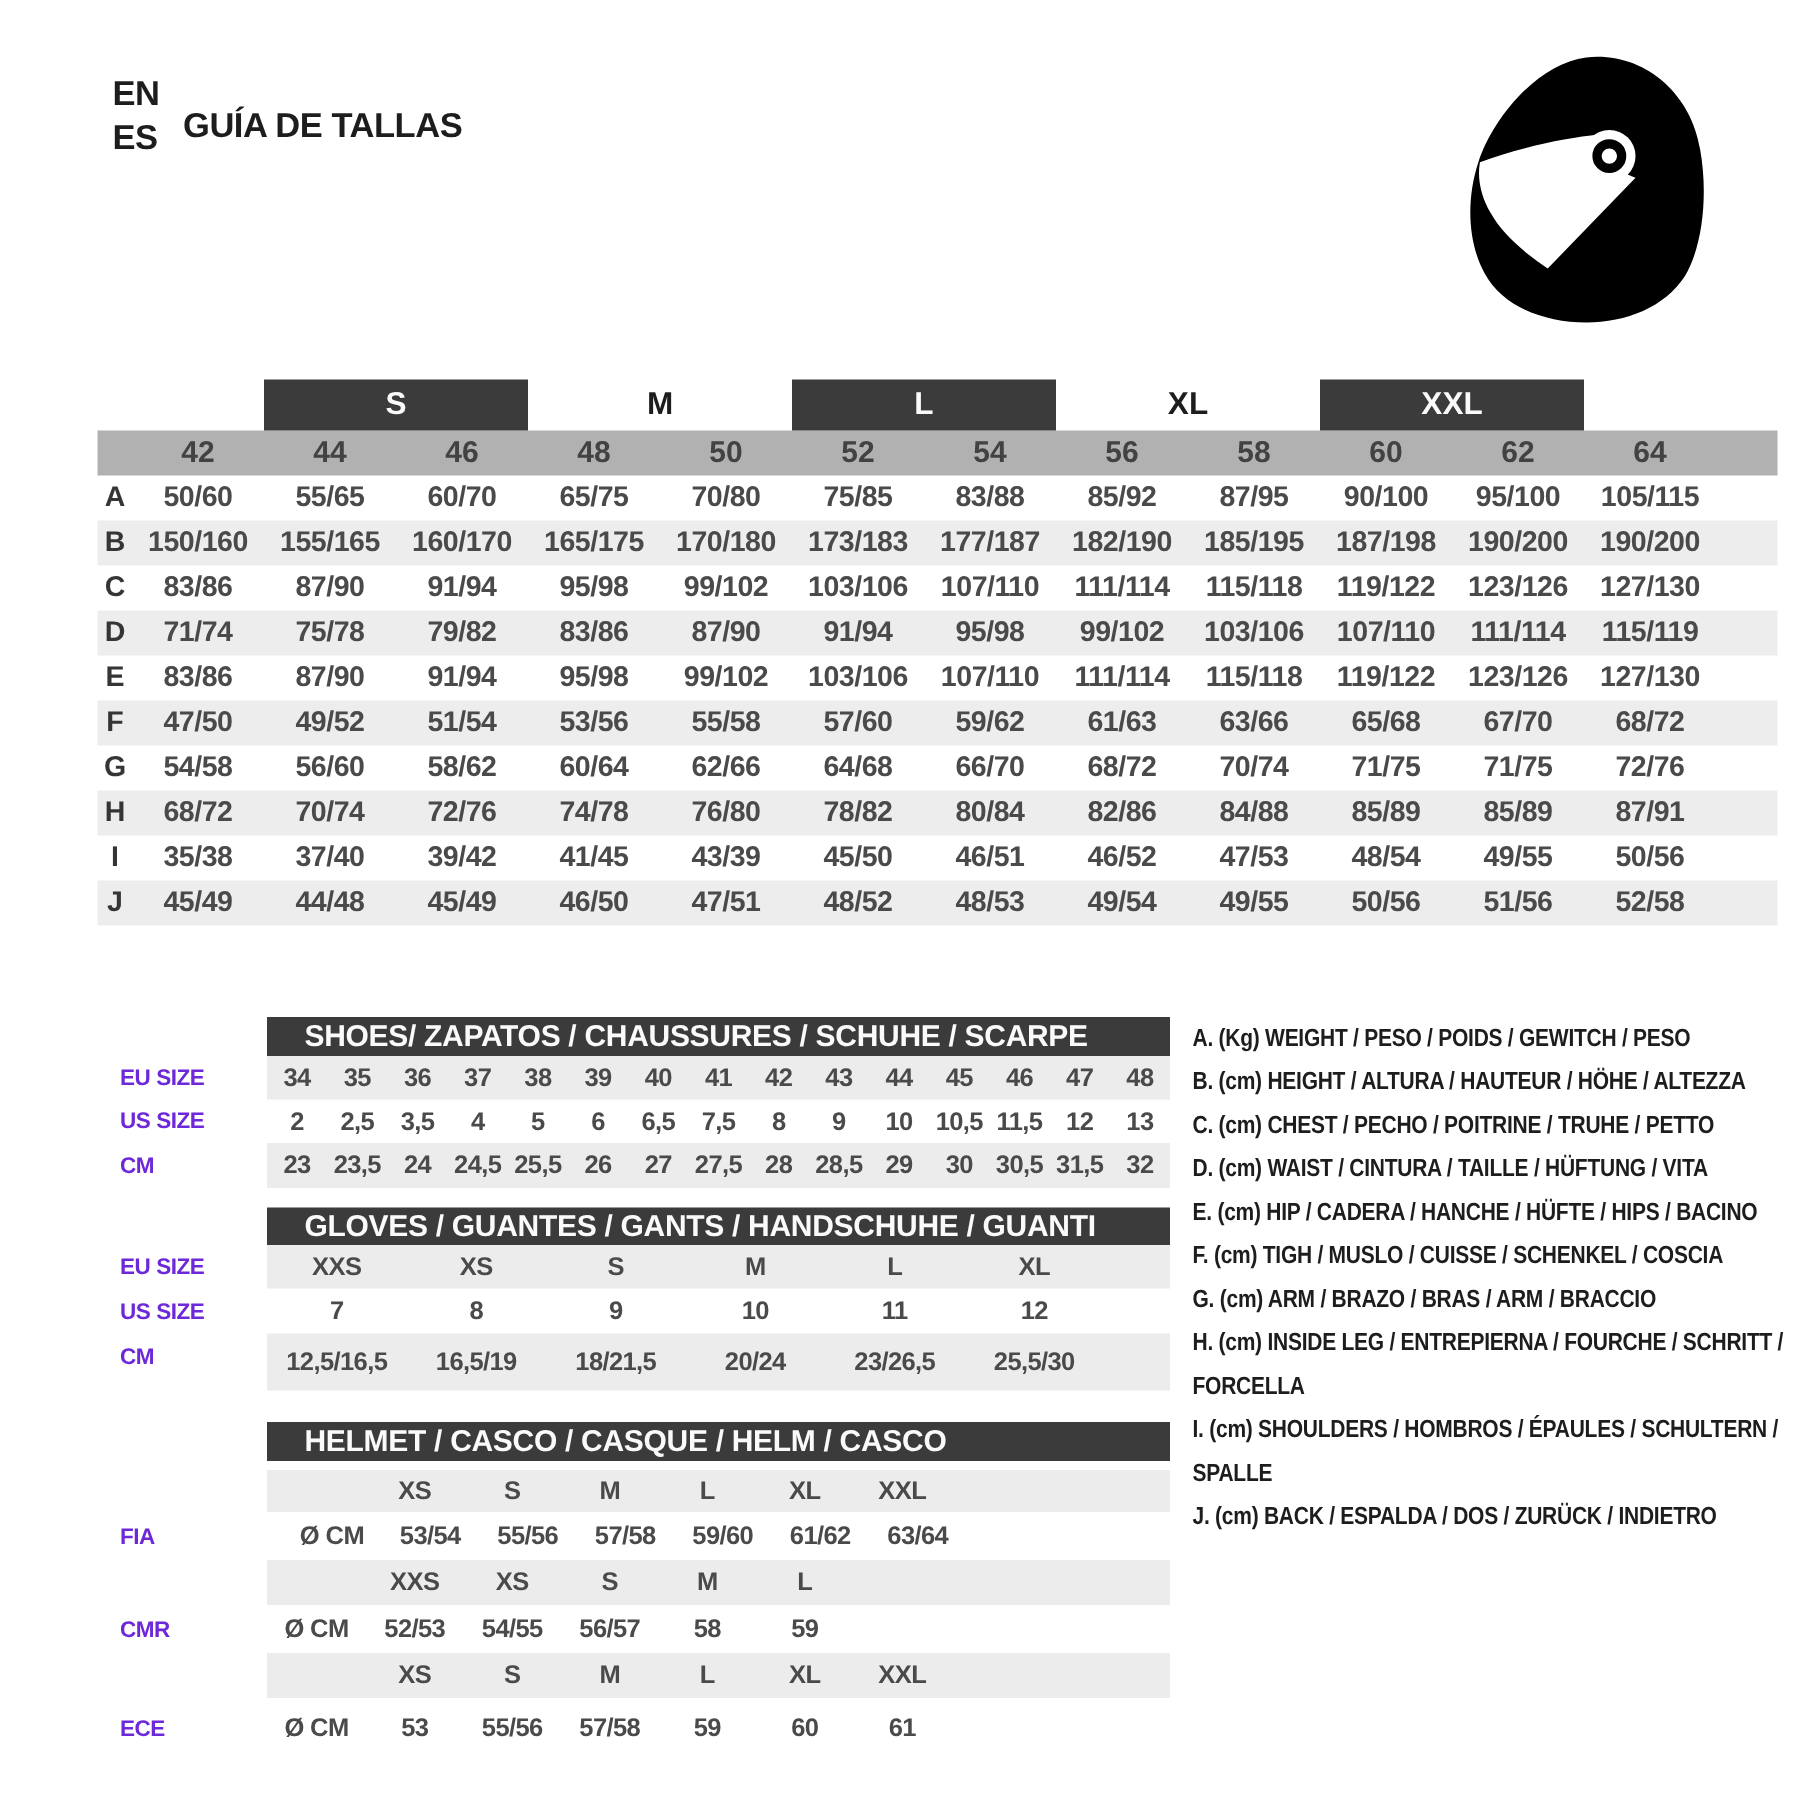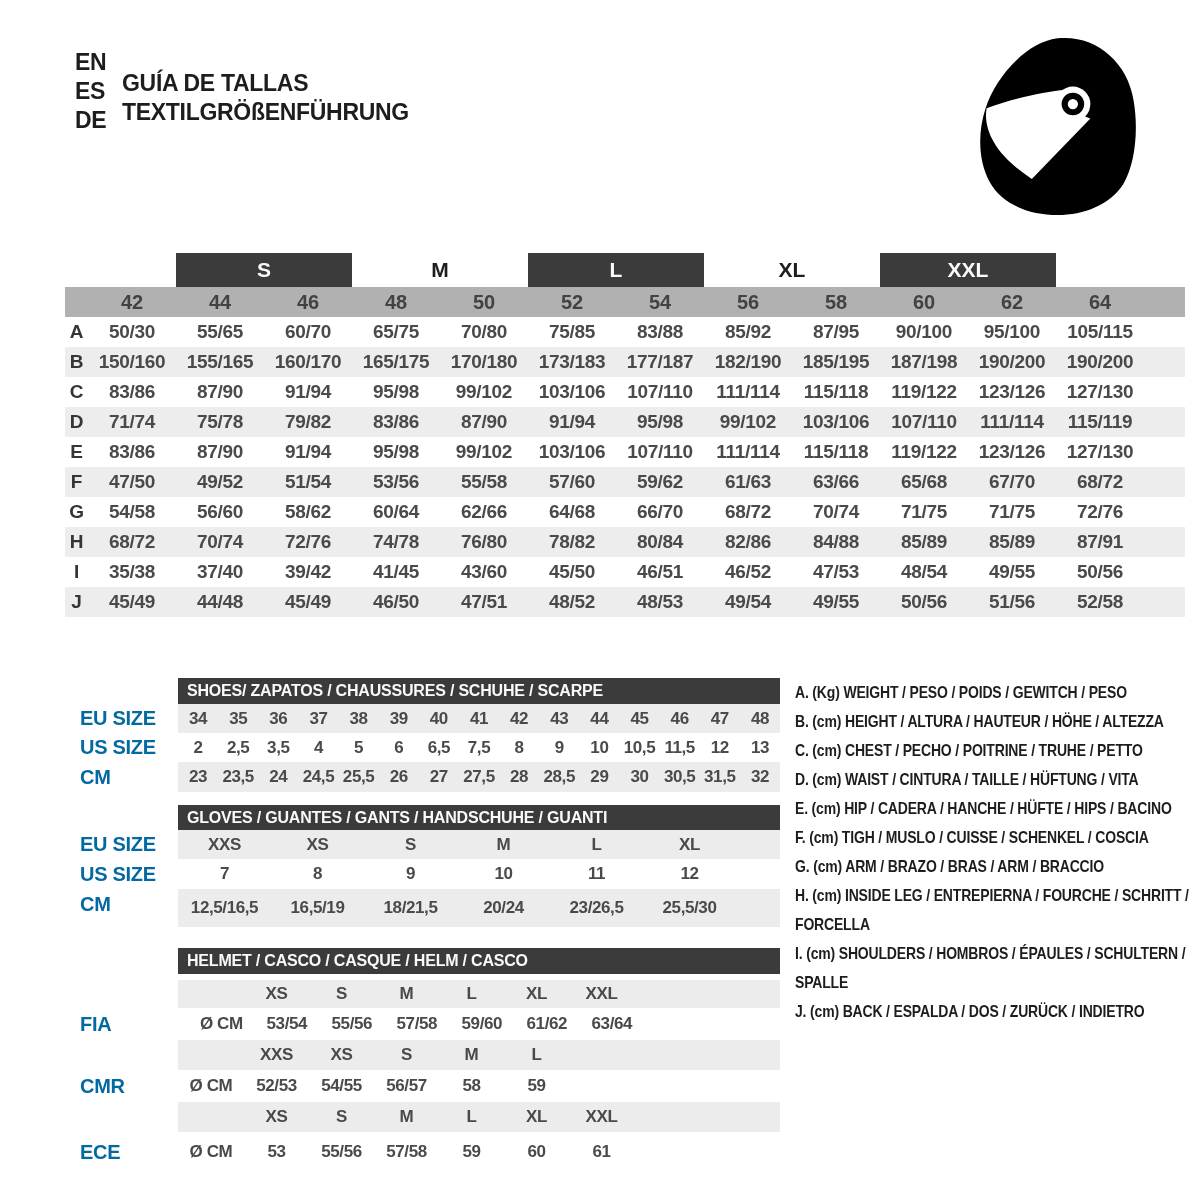--- a/index.html
+++ b/index.html
@@ -22,26 +22,26 @@
   .sg-boxed{background:#3b3b3b;color:#fafafa;}
   .numrow{height:30px;background:#b1b1b1;color:#424242;font-size:20px;}
   .numcell{display:flex;align-items:center;justify-content:center;}
   .drow{height:30px;font-size:19px;color:#4a4a4a;letter-spacing:-0.3px;}
   .drow.shaded{background:#ededed;}
   .dletter{display:flex;align-items:center;justify-content:center;color:#353535;}
   .dcell{display:flex;align-items:center;justify-content:center;}
   
   .bar{
     position:absolute;left:178px;width:602px;height:26px;background:#3b3b3b;color:#fafafa;
-    display:flex;align-items:center;padding-left:9px;box-sizing:border-box;
-    font-size:16px;letter-spacing:-0.2px;white-space:nowrap;overflow:hidden;
+    display:flex;align-items:center;padding-left:25px;box-sizing:border-box;
+    font-size:20px;letter-spacing:-0.2px;white-space:nowrap;overflow:hidden;
   }
   .brow{position:absolute;left:65px;width:715px;display:flex;}
   .blabel{width:113px;display:flex;align-items:center;padding-left:15px;box-sizing:border-box;
-    font-size:20px;color:#0369a1;letter-spacing:-0.3px;}
+    font-size:15px;color:#6d28d9;letter-spacing:-0.3px;}
   .bcells{width:602px;display:grid;}
   .bcells.shaded{background:#ececec;}
   .bcell{display:flex;align-items:center;justify-content:center;font-size:17px;color:#4a4a4a;letter-spacing:-0.4px;}
   .shoes-grid{grid-template-columns:repeat(15,1fr);}
   .gloves-grid{grid-template-columns:repeat(6,93px);}
   .helmet-grid{grid-template-columns:66px repeat(6,65px) 1fr;}
   
   .legend{position:absolute;left:795px;top:678px;width:475px;
     transform:scaleX(0.848);transform-origin:left top;}
   .litem{font-size:16.5px;line-height:29px;color:#1d1d1d;letter-spacing:-0.2px;}
@@ -51,24 +51,20 @@
 
 <div class="sheet">
 
   <div class="titles" id="titles">
       <div class="trow">
         <div class="tcode">EN</div>
       </div>
       <div class="trow">
         <div class="tcode">ES</div>
         <div class="ttext">GUÍA DE TALLAS</div>
-      </div>
-      <div class="trow">
-        <div class="tcode">DE</div>
-        <div class="ttext">TEXTILGRÖßENFÜHRUNG</div>
       </div>
     </div>
 
   <svg class="helmet-svg" viewBox="0 0 165 185" aria-hidden="true">
     <path fill="#000000" d="M 82 12
       C 118 8, 150 34, 156 72
       C 161 100, 158 134, 146 154
       C 133 174, 108 184, 82 184
       C 55 184, 28 174, 16 152
       C 5 132, 4 104, 12 80
@@ -102,21 +98,21 @@
         <div class="numcell">54</div>
         <div class="numcell">56</div>
         <div class="numcell">58</div>
         <div class="numcell">60</div>
         <div class="numcell">62</div>
         <div class="numcell">64</div>
       </div>
     <div id="mainRows">
         <div class="grid13 drow">
           <div class="dletter">A</div>
-          <div class="dcell">50/30</div>
+          <div class="dcell">50/60</div>
           <div class="dcell">55/65</div>
           <div class="dcell">60/70</div>
           <div class="dcell">65/75</div>
           <div class="dcell">70/80</div>
           <div class="dcell">75/85</div>
           <div class="dcell">83/88</div>
           <div class="dcell">85/92</div>
           <div class="dcell">87/95</div>
           <div class="dcell">90/100</div>
           <div class="dcell">95/100</div>
@@ -226,21 +222,21 @@
           <div class="dcell">85/89</div>
           <div class="dcell">85/89</div>
           <div class="dcell">87/91</div>
         </div>
         <div class="grid13 drow">
           <div class="dletter">I</div>
           <div class="dcell">35/38</div>
           <div class="dcell">37/40</div>
           <div class="dcell">39/42</div>
           <div class="dcell">41/45</div>
-          <div class="dcell">43/60</div>
+          <div class="dcell">43/39</div>
           <div class="dcell">45/50</div>
           <div class="dcell">46/51</div>
           <div class="dcell">46/52</div>
           <div class="dcell">47/53</div>
           <div class="dcell">48/54</div>
           <div class="dcell">49/55</div>
           <div class="dcell">50/56</div>
         </div>
         <div class="grid13 drow shaded">
           <div class="dletter">J</div>

